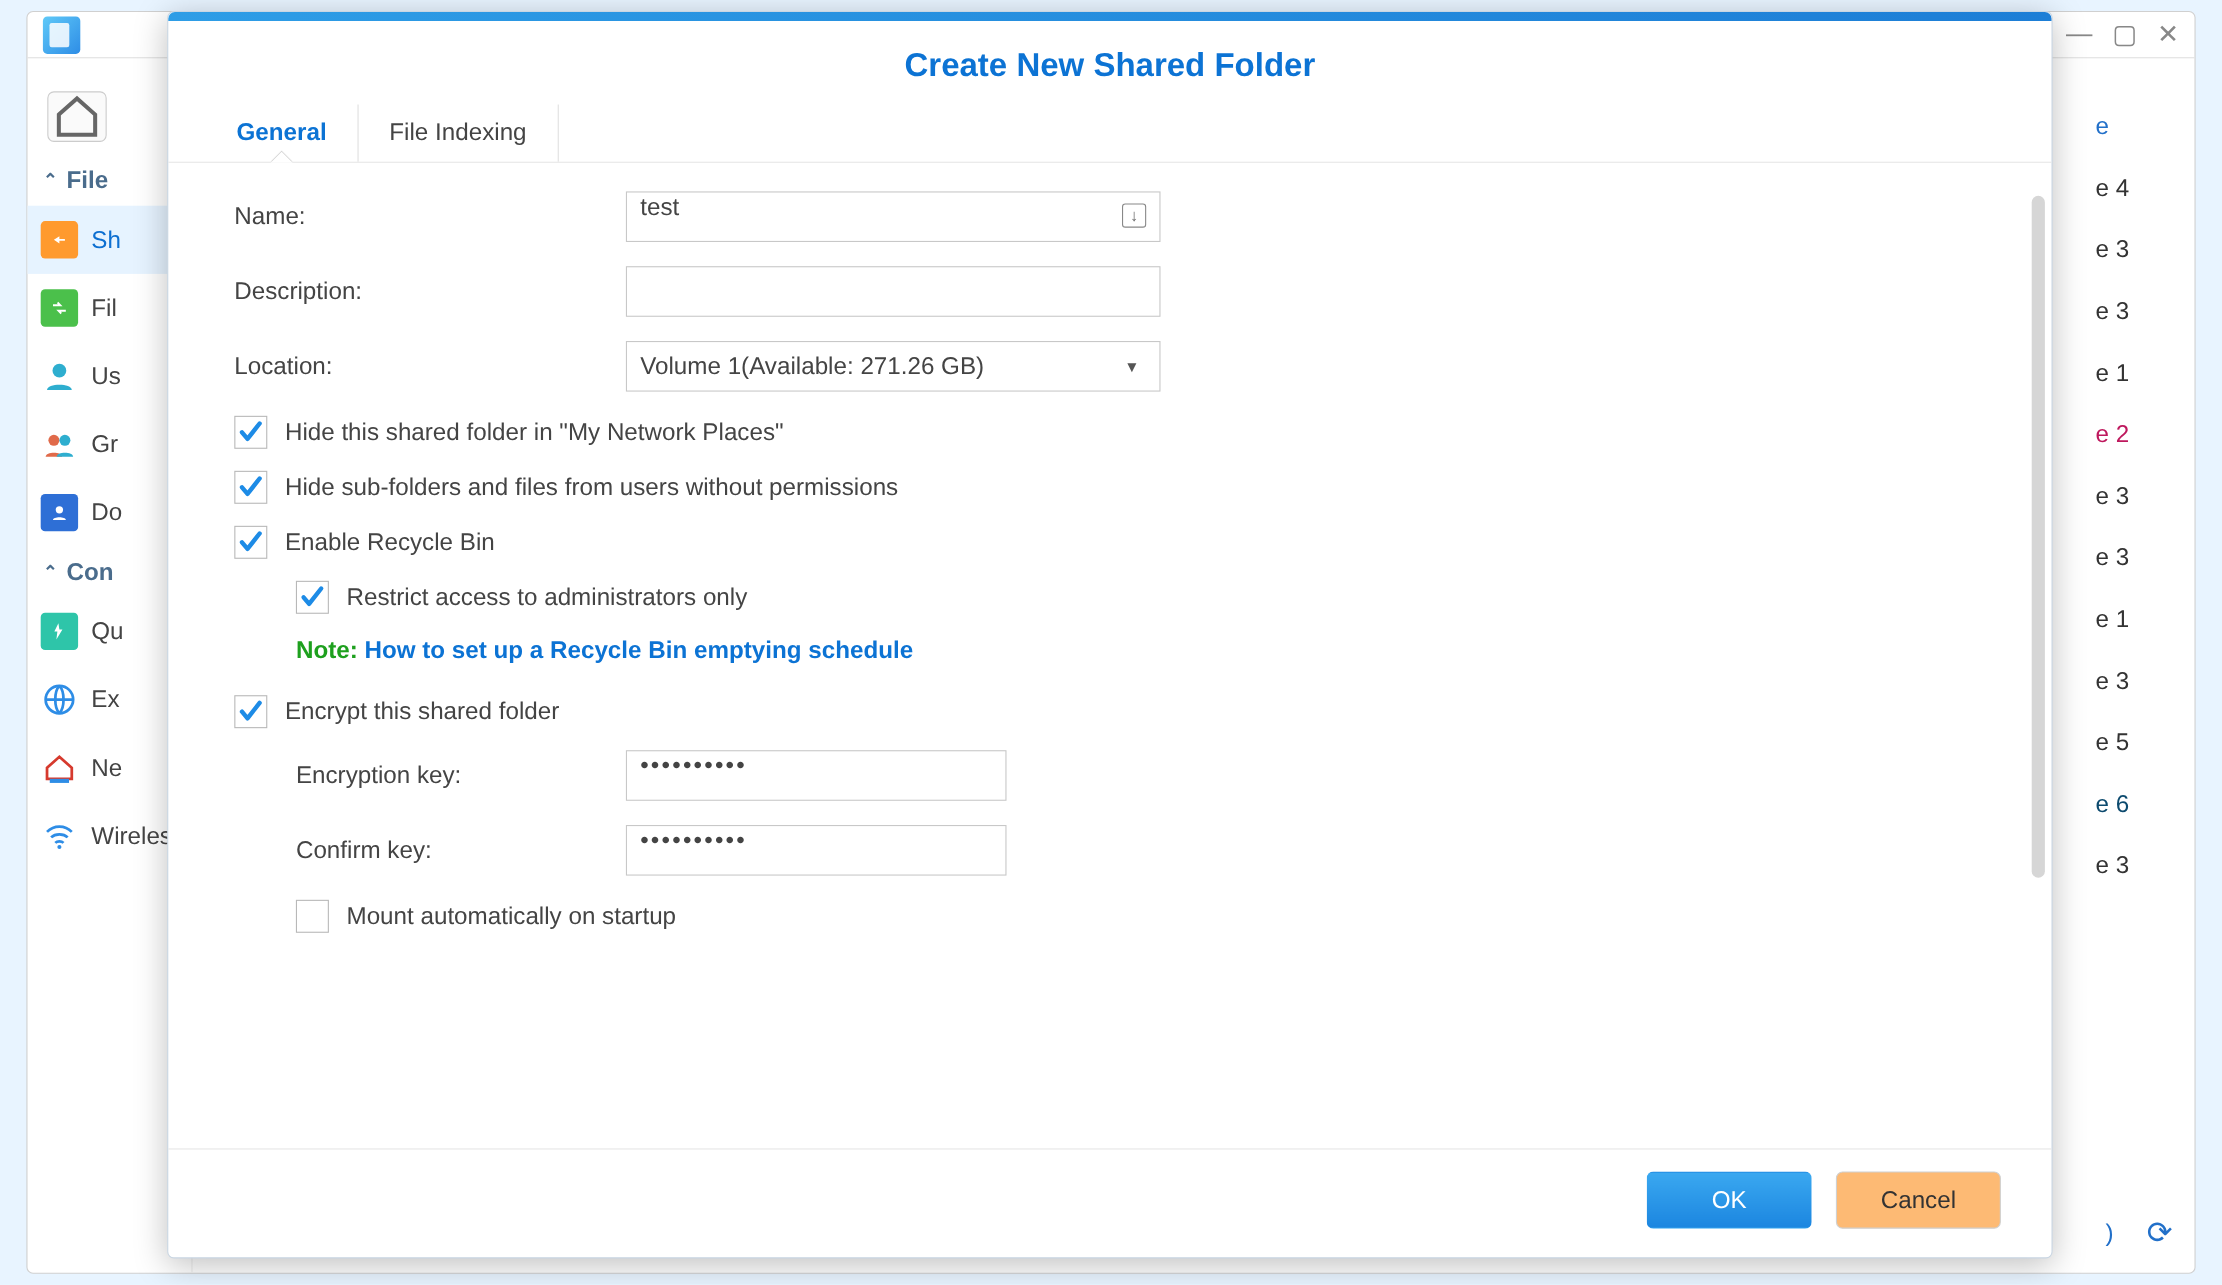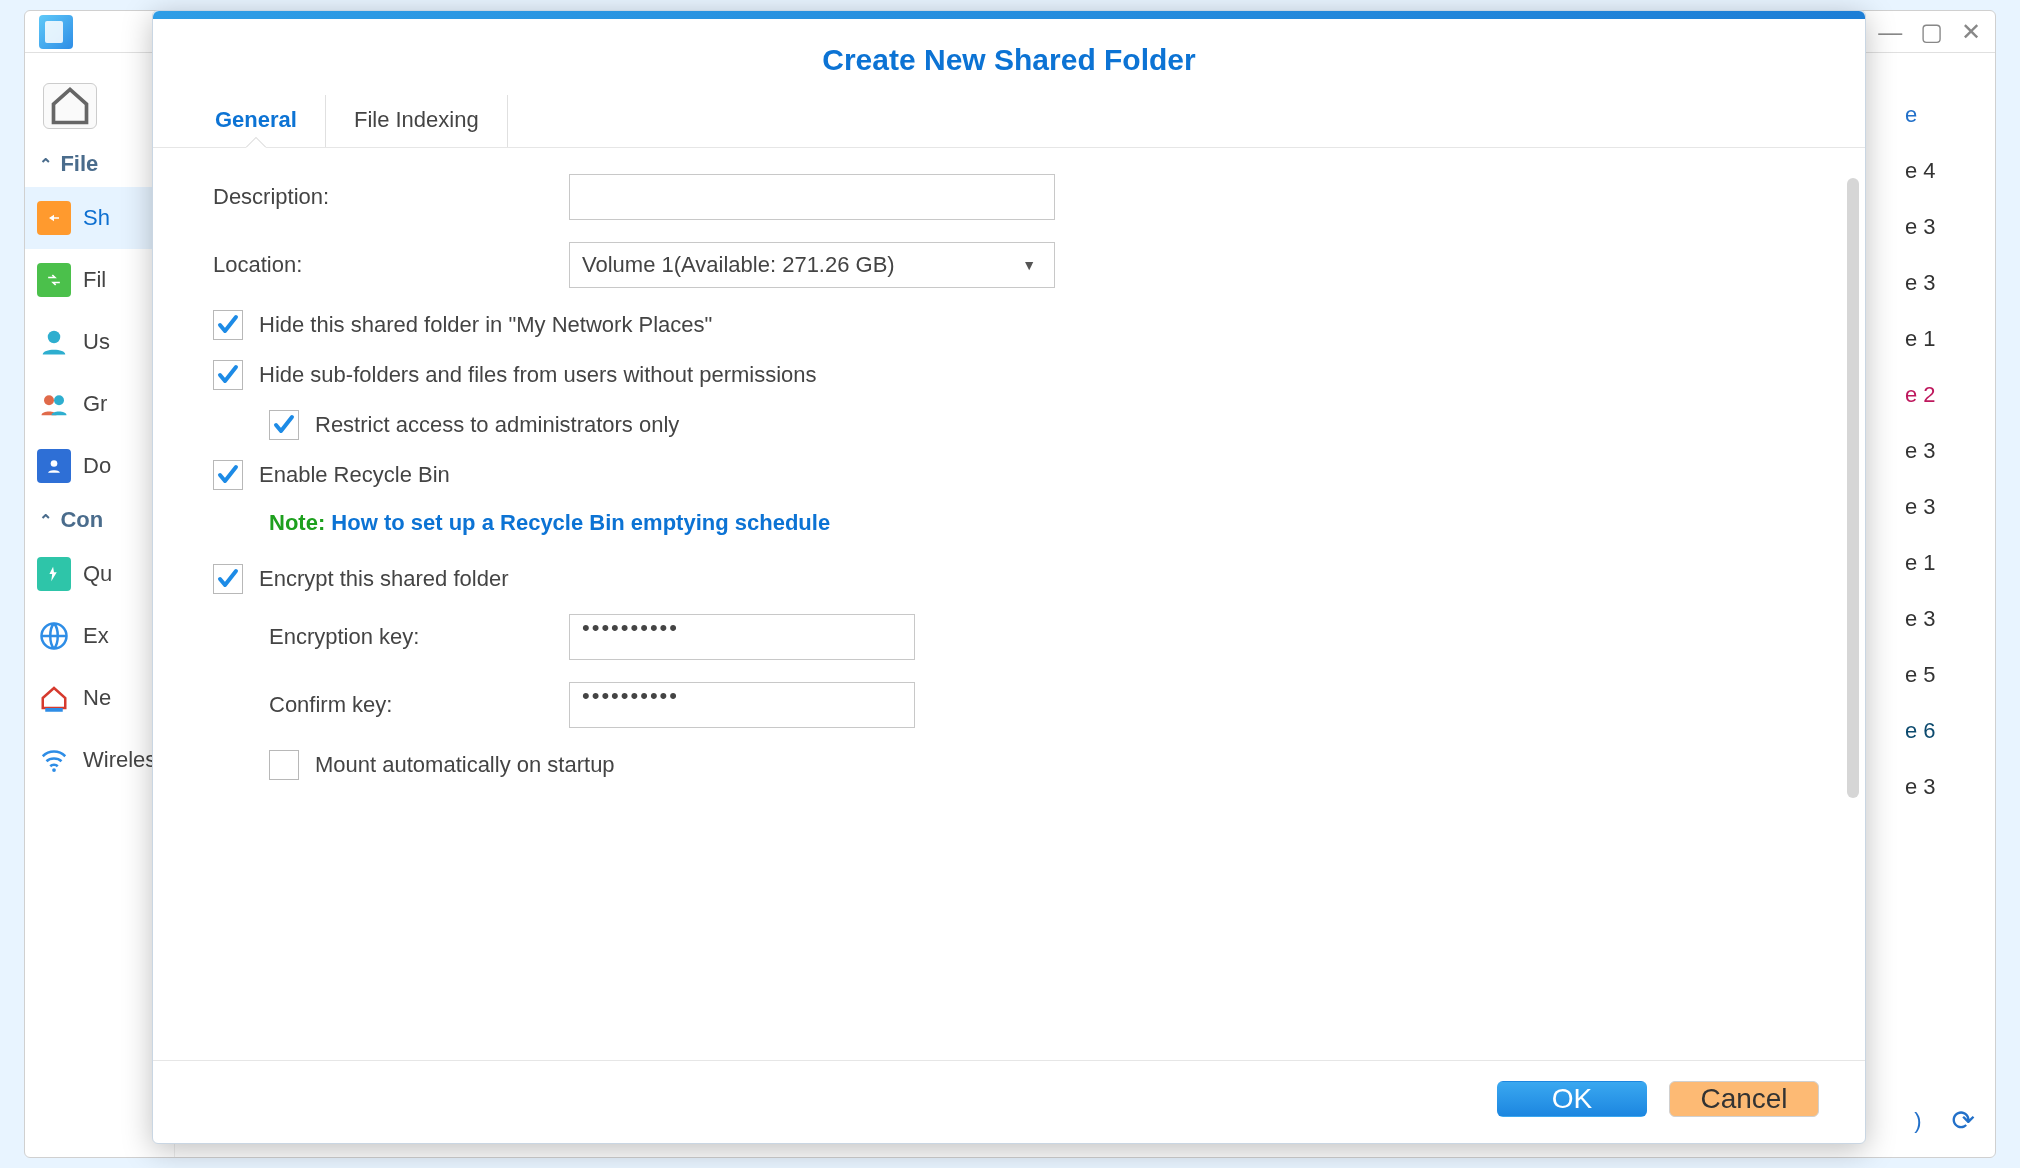--- a/index.html
+++ b/index.html
@@ -95,21 +95,21 @@
 
 .subform { margin-left:56px; }
 .subform .form-row .lbl{ width:300px; }
 .subform .txt-input{ width:346px; }
 .pw-dots{letter-spacing:2px;}
 
 .modal-footer {
   border-top:1px solid #e6e6e6;
   padding: 20px 46px 26px; display:flex; justify-content:flex-end; gap:22px;
 }
-.btn { min-width:150px; height:36px; border-radius:6px; border:1px solid transparent; font-size:28px; cursor:pointer; }
+.btn { min-width:150px; height:52px; border-radius:6px; border:1px solid transparent; font-size:22px; cursor:pointer; }
 .btn-primary{ background: linear-gradient(180deg,#3aa8f0,#1c86e0); color:#fff; }
 .btn-default{ background:#fdba74; border-color:#d0d0d0; color:#333; }
 
 svg.check path{stroke:#1d8be6; stroke-width:4; fill:none; stroke-linecap:round; stroke-linejoin:round;}
 svg.icon{width:100%;height:100%;}
 
 </style>
 </head>
 <body>
 
@@ -248,20 +248,27 @@
     <div class="modal-topbar"></div>
     <div class="modal-title">Create New Shared Folder</div>
     <div class="modal-tabs">
       <div class="modal-tab active">General</div>
       <div class="modal-tab">File Indexing</div>
     </div>
 
     <div class="modal-content">
       <div class="scroll-thumb"></div>
 
+      <div class="form-row">
+        <div class="lbl">Name:</div>
+        <div class="txt-input">
+          <span>test</span>
+          <span class="ri-icon"></span>
+        </div>
+      </div>
 
       <div class="form-row">
         <div class="lbl">Description:</div>
         <div class="txt-input">
           <span></span>
         </div>
       </div>
 
       <div class="form-row">
         <div class="lbl">Location:</div>
@@ -282,36 +289,36 @@
 
       <div class="chk-row">
         <div class="chk checked">
           <svg class="check" viewBox="0 0 24 24">
               <path d="M4 12l5 6L20 4"></path>
             </svg>
         </div>
         <div class="chk-lbl">Hide sub-folders and files from users without permissions</div>
       </div>
 
+      <div class="chk-row">
+        <div class="chk checked">
+          <svg class="check" viewBox="0 0 24 24">
+              <path d="M4 12l5 6L20 4"></path>
+            </svg>
+        </div>
+        <div class="chk-lbl">Enable Recycle Bin</div>
+      </div>
+
       <div class="chk-row indent1">
         <div class="chk checked">
           <svg class="check" viewBox="0 0 24 24">
               <path d="M4 12l5 6L20 4"></path>
             </svg>
         </div>
         <div class="chk-lbl">Restrict access to administrators only</div>
-      </div>
-
-      <div class="chk-row">
-        <div class="chk checked">
-          <svg class="check" viewBox="0 0 24 24">
-              <path d="M4 12l5 6L20 4"></path>
-            </svg>
-        </div>
-        <div class="chk-lbl">Enable Recycle Bin</div>
       </div>
 
       <div class="note-row">
         <span class="note-pre">Note:</span>
         <span> </span>
         <span class="note-link">How to set up a Recycle Bin emptying schedule</span>
       </div>
 
       <div class="chk-row">
         <div class="chk checked">

